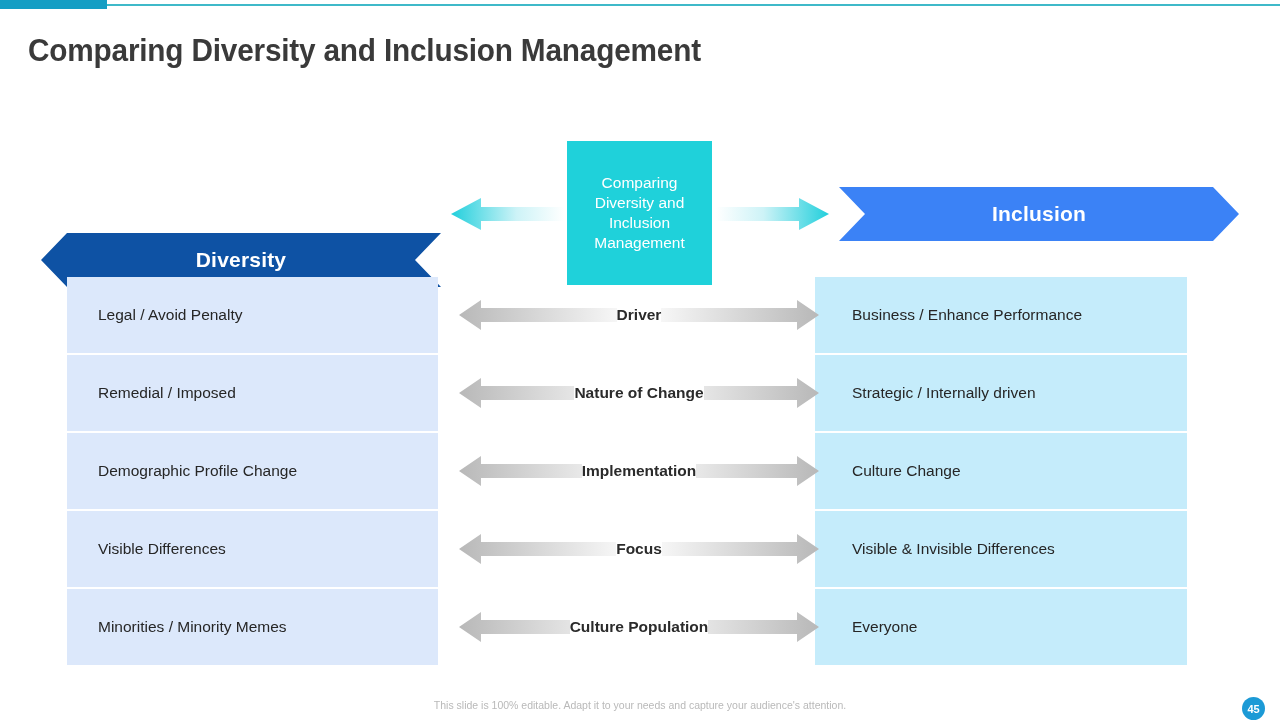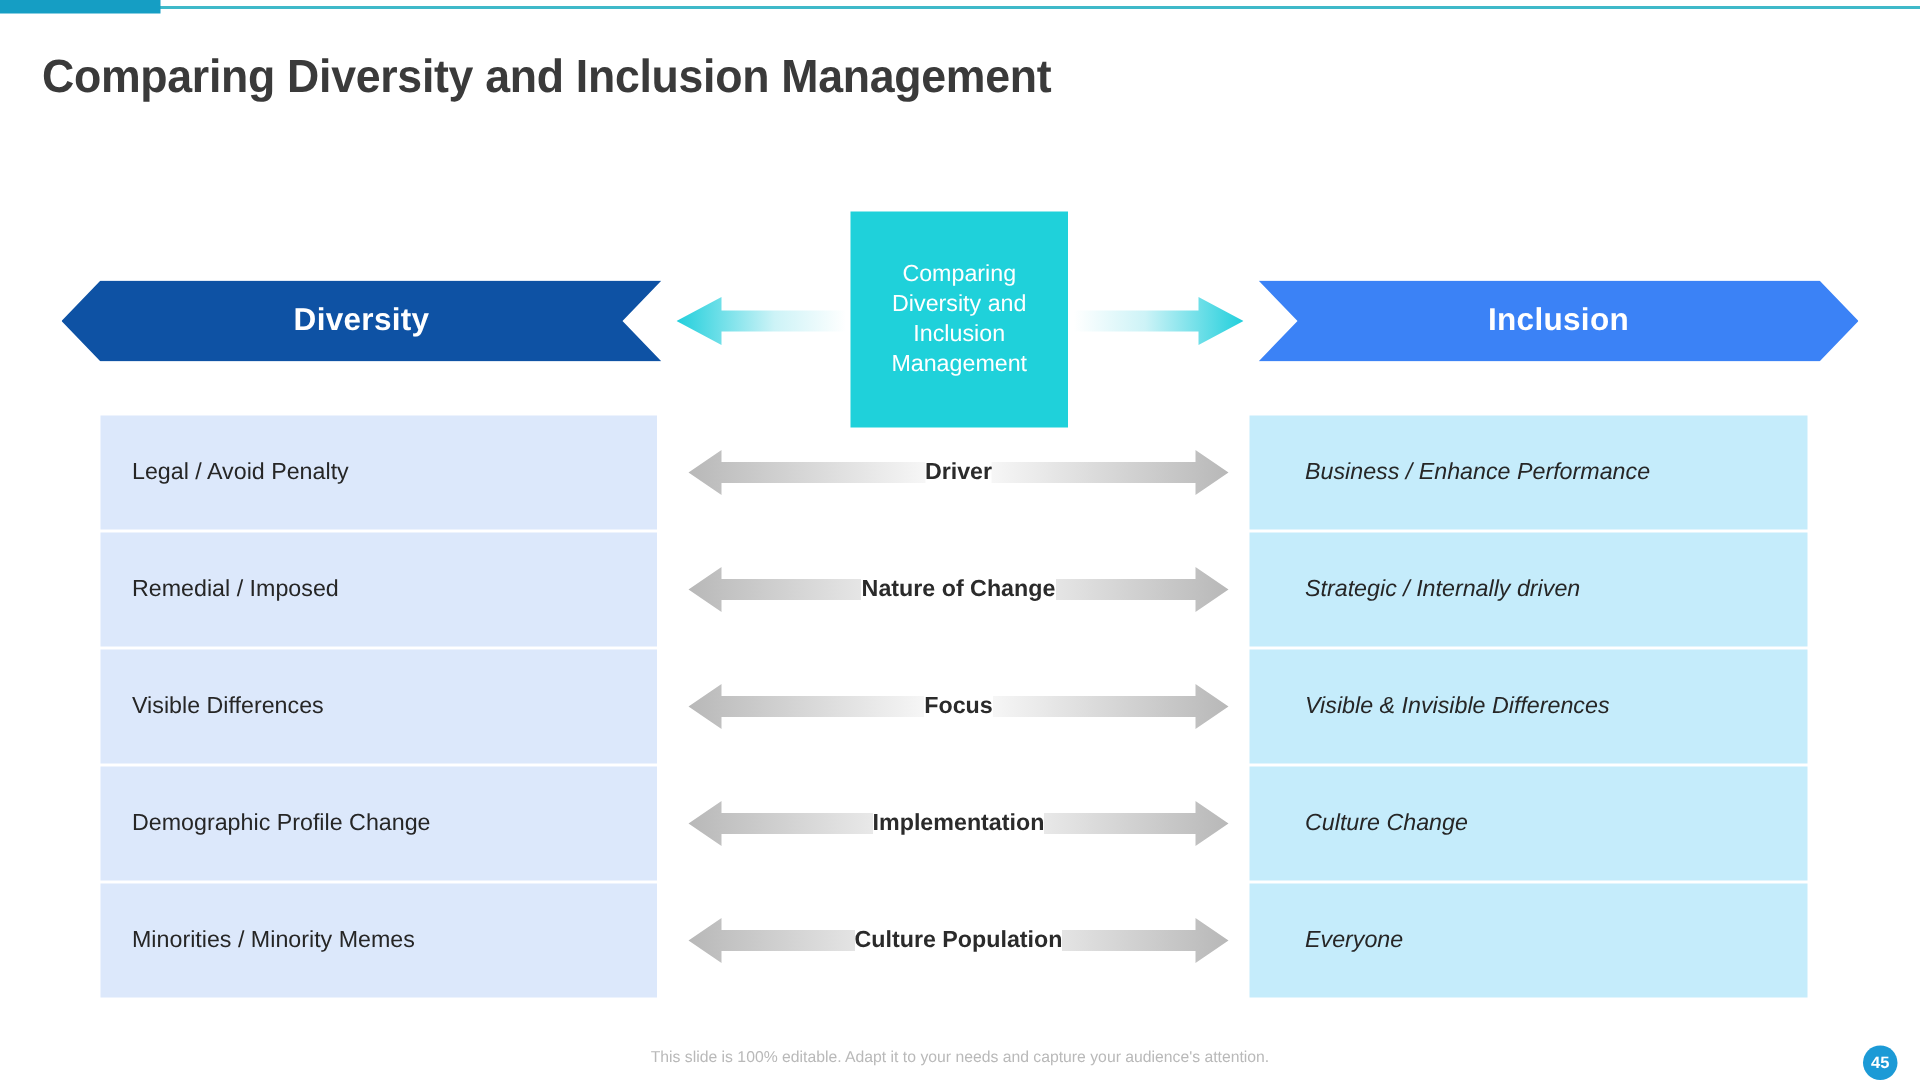--- a/index.html
+++ b/index.html
@@ -35,39 +35,40 @@
 
   
   .banner{
     position:absolute;top:187px;height:54px;
     display:flex;align-items:center;justify-content:center;
     color:#ffffff;font-weight:700;font-size:21px;letter-spacing:0.2px;
   }
   .banner-left{
     left:41px;width:400px;background:#0e52a4;
     clip-path:polygon(0 50%,26px 0,100% 0,100% 0,374px 50%,100% 100%,26px 100%);
+    margin-top:46px;
   }
   .banner-right{
     left:839px;width:400px;background:#3b82f6;
     clip-path:polygon(0 0,26px 50%,0 100%,374px 100%,100% 50%,374px 0);
   }
 
   
   .hubarrow{position:absolute;top:196px;height:36px;width:113px;}
   .hubarrow svg{display:block;width:113px;height:36px;}
 
   
   .rows{position:absolute;left:0;top:277px;width:1280px;}
   .row{position:relative;height:76px;margin-bottom:2px;}
   .cell{
     position:absolute;top:0;height:76px;display:flex;align-items:center;
     font-size:15.5px;color:#262626;
   }
-  .cell-left{left:67px;width:371px;background:#dce8fb;padding-left:21px;box-sizing:border-box;}
-  .cell-right{left:833px;width:372px;background:#c5ecfb;padding-left:37px;box-sizing:border-box;font-style:italic;}
+  .cell-left{left:67px;width:371px;background:#dce8fb;padding-left:31px;box-sizing:border-box;}
+  .cell-right{left:815px;width:372px;background:#c5ecfb;padding-left:37px;box-sizing:border-box;}
 
   .mid{
     position:absolute;left:455px;top:0;width:368px;height:76px;
     display:flex;align-items:center;justify-content:center;
   }
   .mid .midlabel{
     position:relative;z-index:3;font-size:15.5px;font-weight:700;color:#2b2b2b;
     background:#ffffff;padding:0 0;white-space:nowrap;
   }
   .greyarrow{position:absolute;top:18px;height:40px;width:368px;left:0;z-index:1;}
@@ -176,20 +177,44 @@
             <path d="M4 20 L26 5 L26 13 L184 13 L184 27 L26 27 L26 35 Z" fill="url(#ggL1)"></path>
             <path d="M364 20 L342 5 L342 13 L184 13 L184 27 L342 27 L342 35 Z" fill="url(#ggR1)"></path>
           </svg>
         </div>
         <span class="midlabel">Nature of Change</span>
       </div>
       <div class="cell cell-right">Strategic / Internally driven</div>
     </div>
 
     <div class="row">
+      <div class="cell cell-left">Demographic Profile Change</div>
+      <div class="mid">
+        <div class="greyarrow">
+          <svg viewBox="0 0 368 40" xmlns="http://www.w3.org/2000/svg">
+            <defs>
+              <linearGradient id="ggL3" x1="0" y1="0" x2="1" y2="0">
+                <stop offset="0" stop-color="#b8b8b8"></stop>
+                  <stop offset="1" stop-color="#ffffff"></stop>
+              </linearGradient>
+              <linearGradient id="ggR3" x1="1" y1="0" x2="0" y2="0">
+                <stop offset="0" stop-color="#b8b8b8"></stop>
+                  <stop offset="1" stop-color="#ffffff"></stop>
+              </linearGradient>
+            </defs>
+            <path d="M4 20 L26 5 L26 13 L184 13 L184 27 L26 27 L26 35 Z" fill="url(#ggL3)"></path>
+            <path d="M364 20 L342 5 L342 13 L184 13 L184 27 L342 27 L342 35 Z" fill="url(#ggR3)"></path>
+          </svg>
+        </div>
+        <span class="midlabel">Implementation</span>
+      </div>
+      <div class="cell cell-right">Culture Change</div>
+    </div>
+
+    <div class="row">
       <div class="cell cell-left">Visible Differences</div>
       <div class="mid">
         <div class="greyarrow">
           <svg viewBox="0 0 368 40" xmlns="http://www.w3.org/2000/svg">
             <defs>
               <linearGradient id="ggL2" x1="0" y1="0" x2="1" y2="0">
                 <stop offset="0" stop-color="#b8b8b8"></stop>
                   <stop offset="1" stop-color="#ffffff"></stop>
               </linearGradient>
               <linearGradient id="ggR2" x1="1" y1="0" x2="0" y2="0">
@@ -200,44 +225,20 @@
             <path d="M4 20 L26 5 L26 13 L184 13 L184 27 L26 27 L26 35 Z" fill="url(#ggL2)"></path>
             <path d="M364 20 L342 5 L342 13 L184 13 L184 27 L342 27 L342 35 Z" fill="url(#ggR2)"></path>
           </svg>
         </div>
         <span class="midlabel">Focus</span>
       </div>
       <div class="cell cell-right">Visible &amp; Invisible Differences</div>
     </div>
 
     <div class="row">
-      <div class="cell cell-left">Demographic Profile Change</div>
-      <div class="mid">
-        <div class="greyarrow">
-          <svg viewBox="0 0 368 40" xmlns="http://www.w3.org/2000/svg">
-            <defs>
-              <linearGradient id="ggL3" x1="0" y1="0" x2="1" y2="0">
-                <stop offset="0" stop-color="#b8b8b8"></stop>
-                  <stop offset="1" stop-color="#ffffff"></stop>
-              </linearGradient>
-              <linearGradient id="ggR3" x1="1" y1="0" x2="0" y2="0">
-                <stop offset="0" stop-color="#b8b8b8"></stop>
-                  <stop offset="1" stop-color="#ffffff"></stop>
-              </linearGradient>
-            </defs>
-            <path d="M4 20 L26 5 L26 13 L184 13 L184 27 L26 27 L26 35 Z" fill="url(#ggL3)"></path>
-            <path d="M364 20 L342 5 L342 13 L184 13 L184 27 L342 27 L342 35 Z" fill="url(#ggR3)"></path>
-          </svg>
-        </div>
-        <span class="midlabel">Implementation</span>
-      </div>
-      <div class="cell cell-right">Culture Change</div>
-    </div>
-
-    <div class="row">
       <div class="cell cell-left">Minorities / Minority Memes</div>
       <div class="mid">
         <div class="greyarrow">
           <svg viewBox="0 0 368 40" xmlns="http://www.w3.org/2000/svg">
             <defs>
               <linearGradient id="ggL4" x1="0" y1="0" x2="1" y2="0">
                 <stop offset="0" stop-color="#b8b8b8"></stop>
                   <stop offset="1" stop-color="#ffffff"></stop>
               </linearGradient>
               <linearGradient id="ggR4" x1="1" y1="0" x2="0" y2="0">

